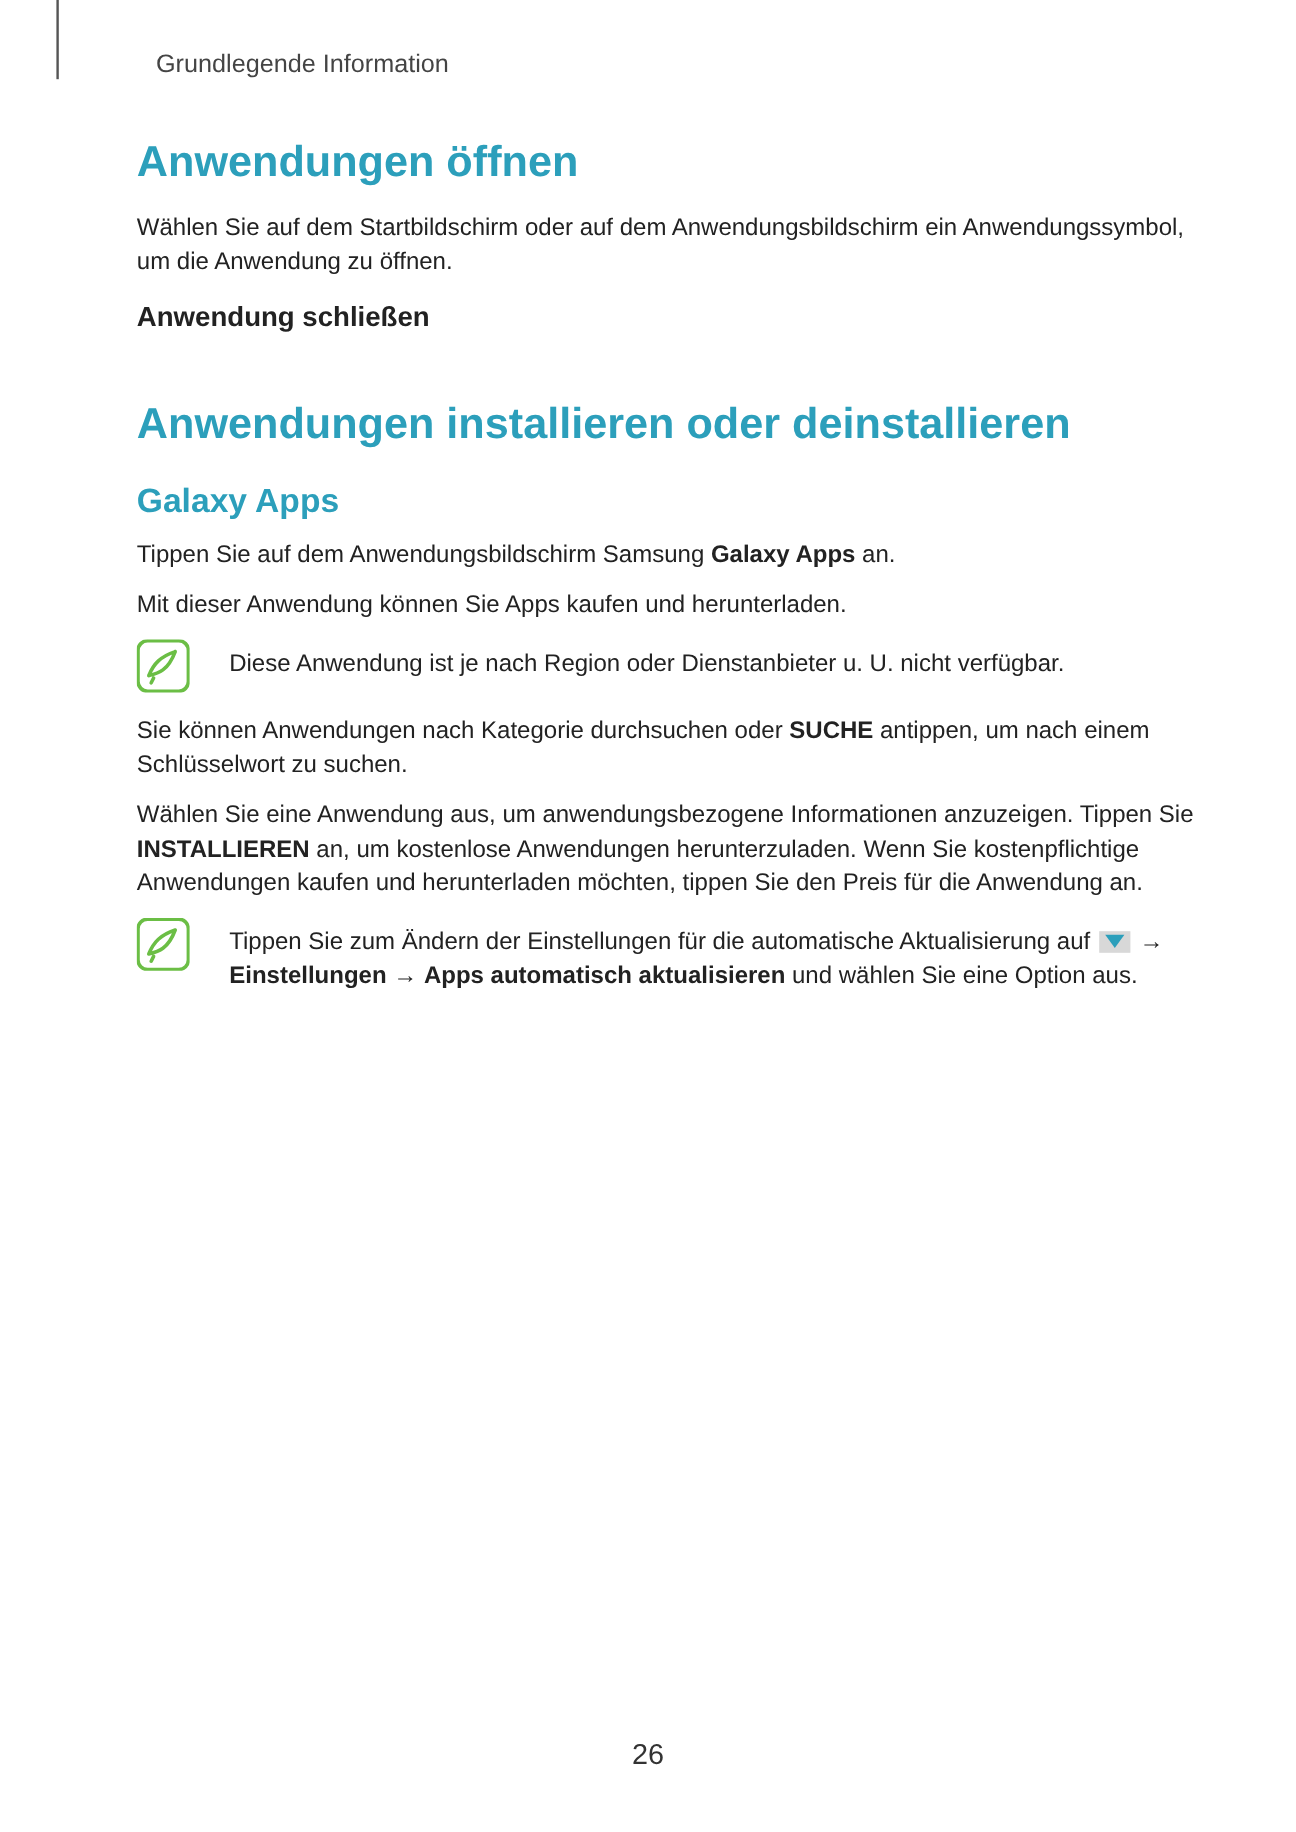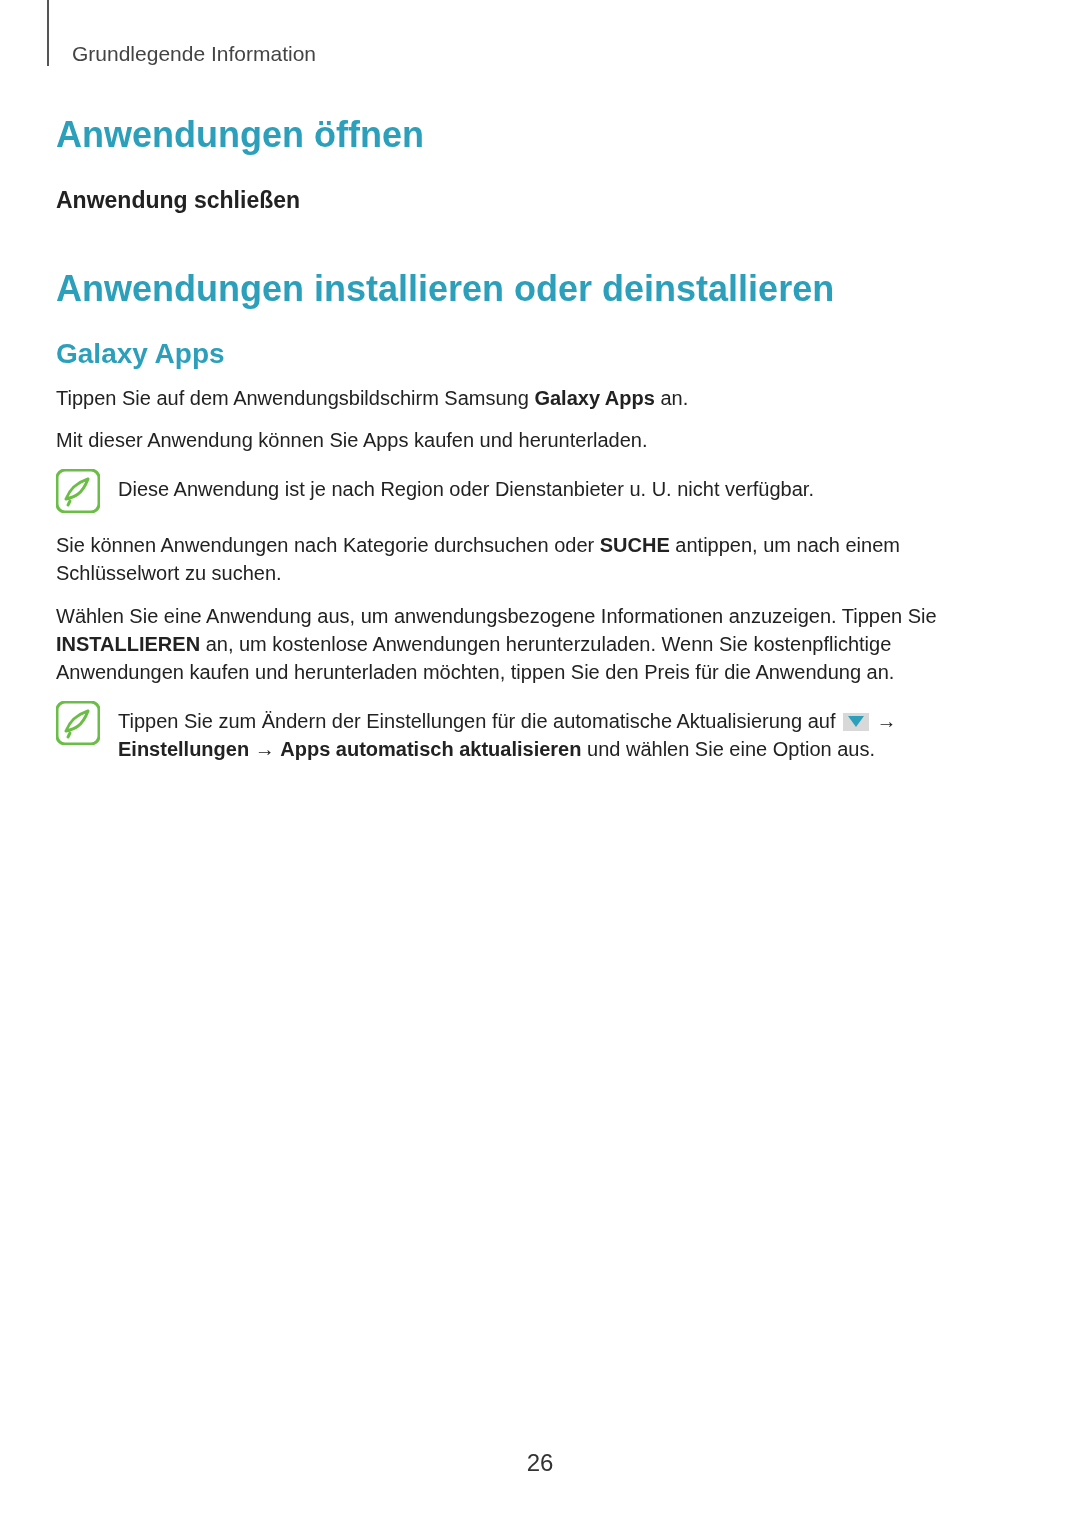--- a/index.html
+++ b/index.html
@@ -5,21 +5,21 @@
   * { box-sizing: border-box; margin: 0; padding: 0; }
   body {
     width: 1080px;
     height: 1527px;
     background: #fff;
     font-family: "Segoe UI", Arial, sans-serif;
     color: #222;
     position: relative;
   }
   .page {
-    padding: 42px 78px 0 56px;
+    padding: 42px 78px 0 114px;
   }
   .header-rule {
     position: absolute;
     left: 47px;
     top: 0;
     width: 2px;
     height: 66px;
     background: #555;
   }
   .section-label {
@@ -38,21 +38,21 @@
     color: #2C9FBB;
     font-size: 28px;
     font-weight: 700;
     margin-top: 28px;
     margin-bottom: 14px;
   }
   h3 {
     font-size: 23px;
     font-weight: 700;
     color: #222;
-    margin-top: 31px;
+    margin-top: 18px;
     margin-bottom: 14px;
   }
   p {
     font-size: 20px;
     line-height: 1.42;
     color: #222;
     margin-bottom: 14px;
   }
   .bold { font-weight: 700; }
   .icon-recent {
@@ -68,21 +68,21 @@
   .icon-recent::before {
     content: "";
     position: absolute;
     left: 3px; right: 3px; top: 3px;
     height: 2px;
     background: #333;
   }
   .note-row {
     display: flex;
     align-items: flex-start;
-    gap: 18px;
+    gap: 33px;
     margin: 10px 0 18px 0;
   }
   .note-icon {
     flex-shrink: 0;
     width: 44px;
     height: 44px;
   }
   .note-text {
     flex: 1;
     font-size: 20px;
@@ -122,20 +122,21 @@
 <body>
 
 <div class="header-rule"></div>
 
 <div class="page">
 
   <div class="section-label">Grundlegende Information</div>
 
   <h1>Anwendungen öffnen</h1>
 
+  <p>Wählen Sie auf dem Startbildschirm oder auf dem Anwendungsbildschirm ein Anwendungssymbol, um die Anwendung zu öffnen.</p>
 
 
   <h3>Anwendung schließen</h3>
 
 
   <div class="block-gap"></div>
 
   <h1>Anwendungen installieren oder deinstallieren</h1>
 
   <h2 class="teal">Galaxy Apps</h2>

